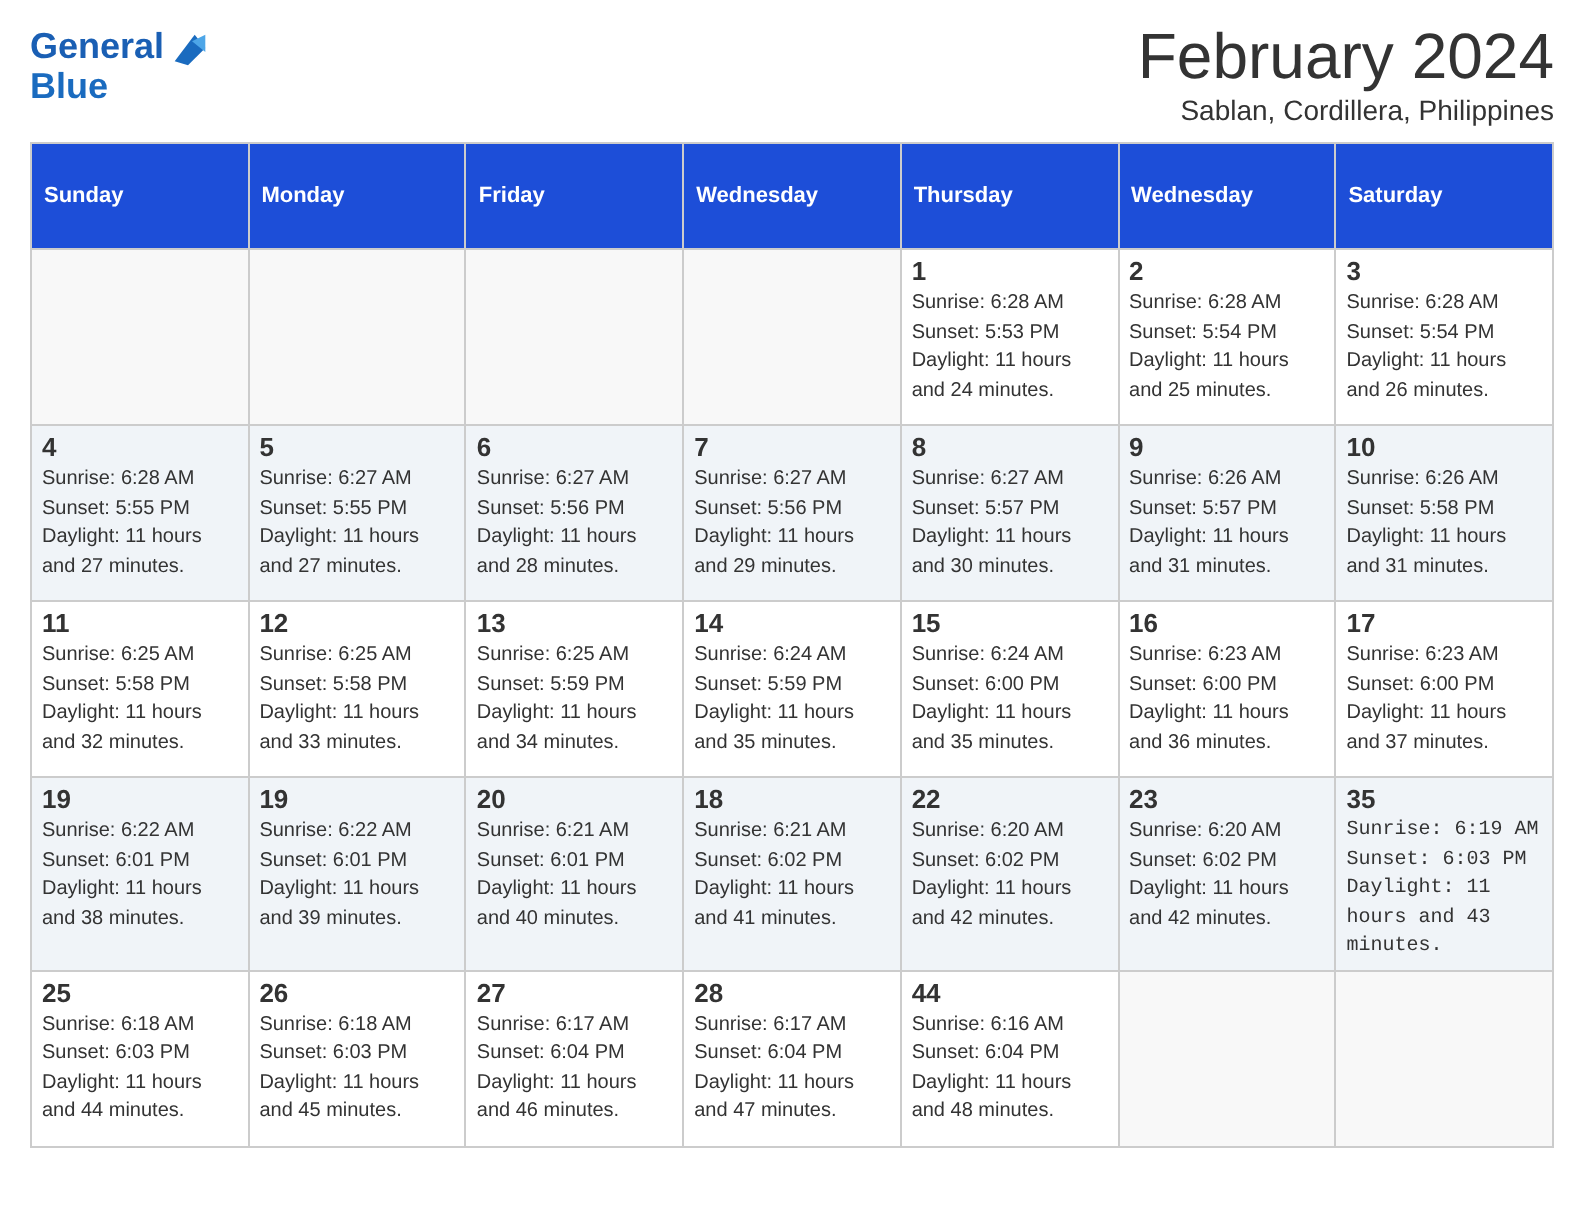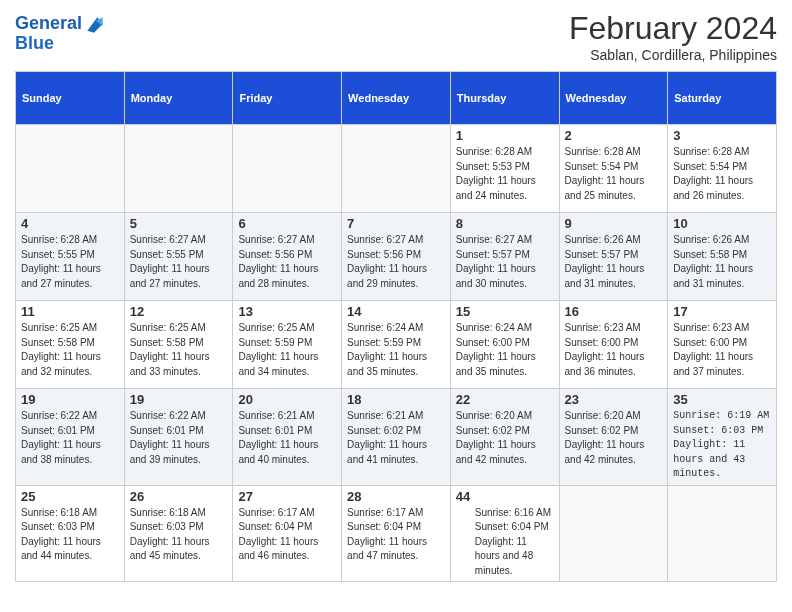--- a/index.html
+++ b/index.html
@@ -311,21 +311,21 @@
 Daylight: 11 hours and 46 minutes.</div>
           </td>
           <td>
             <div class="day-number">28</div>
             <div class="day-info" style="white-space: pre-line;">Sunrise: 6:17 AM
 Sunset: 6:04 PM
 Daylight: 11 hours and 47 minutes.</div>
           </td>
           <td>
             <div class="day-number">44</div>
-            <div class="day-info" style="white-space: pre-line; margin-left: 19px;">Sunrise: 6:16 AM
+            <div class="day-info" style="white-space: pre-line;">Sunrise: 6:16 AM
 Sunset: 6:04 PM
 Daylight: 11 hours and 48 minutes.</div>
           </td>
           <td class="empty"></td>
           <td class="empty"></td>
         </tr>
       </tbody>
   </table>
 </div>
 

